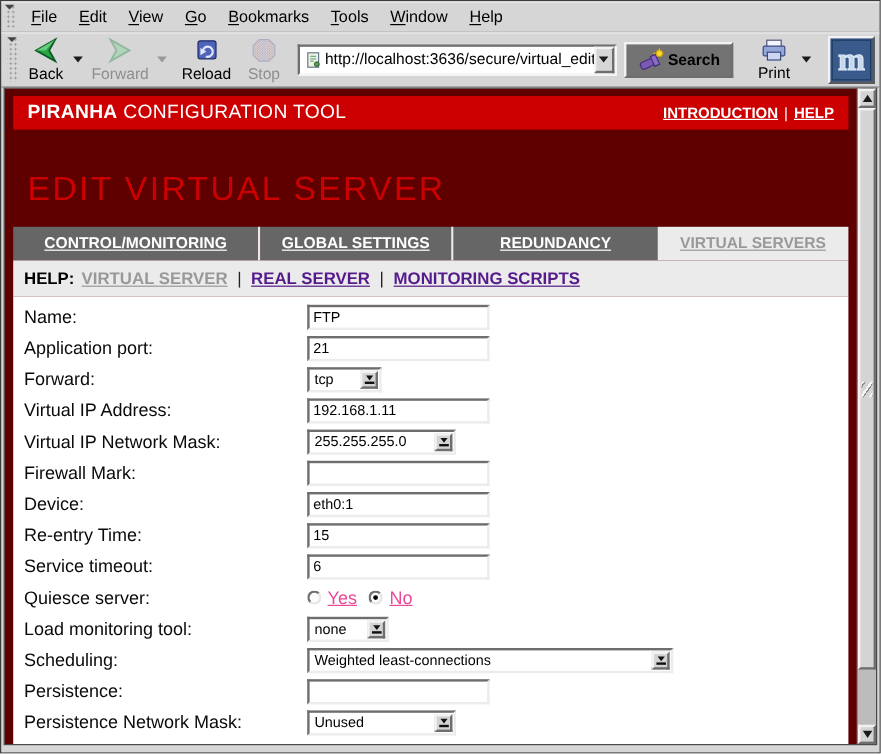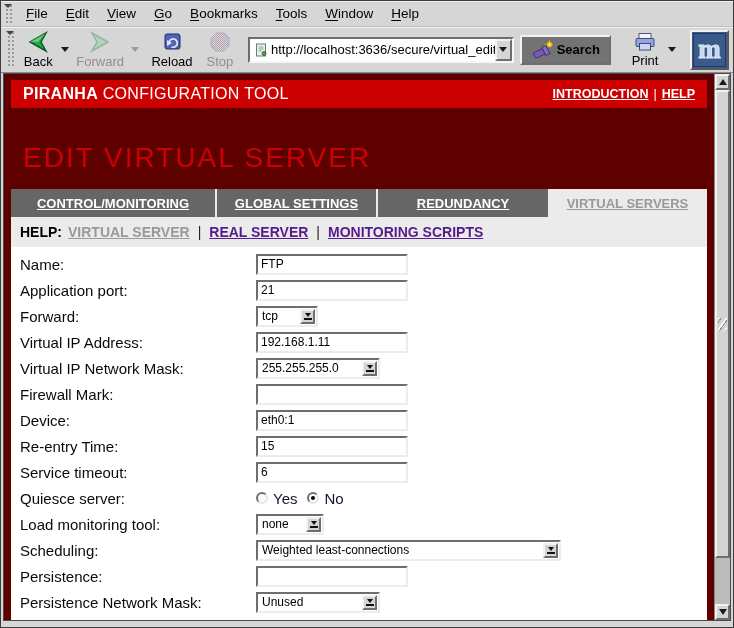--- a/index.html
+++ b/index.html
@@ -94,21 +94,21 @@
     border:2px solid;border-color:#f2f2f2 #6e6e6e #6e6e6e #f2f2f2;
     display:flex;flex-direction:column;align-items:center;justify-content:center;}
   .combo-btn .tri{width:0;height:0;border-left:3.5px solid transparent;
     border-right:3.5px solid transparent;border-top:4px solid #111;margin-bottom:1px;}
   .combo-btn .bar{display:block;width:8px;height:2px;background:#111;}
   .radio-wrap{display:flex;align-items:center;margin-right:10px;cursor:pointer;}
   .radio{width:12px;height:12px;border-radius:50%;background:#fcfcfc;margin-right:5px;
     border:2px solid;border-color:#707070 #e6e6e6 #e6e6e6 #707070;position:relative;}
   .radio.checked::after{content:"";position:absolute;left:2px;top:2px;width:4px;height:4px;
     border-radius:50%;background:#000;}
-  .radio-label{font-size:15px;color:#0f172a;}
+  .radio-label{font-size:15px;color:#ec4899;text-decoration:underline;}
   
   .scrollbar{width:16px;flex:none;background:#bcbcbc;border-left:1px solid #8a8a8a;
     display:flex;flex-direction:column;}
   .sb-btn{height:16px;flex:none;background:#d4d4d4;border:2px solid;
     border-color:#f2f2f2 #6e6e6e #6e6e6e #f2f2f2;display:flex;align-items:center;justify-content:center;}
   .arr{width:0;height:0;display:block;}
   .arr.up{border-left:4px solid transparent;border-right:4px solid transparent;border-bottom:6px solid #1a1a1a;}
   .arr.down{border-left:4px solid transparent;border-right:4px solid transparent;border-top:6px solid #1a1a1a;}
   .sb-thumb{height:468px;flex:none;background:#d4d4d4;border:2px solid;
     border-color:#f2f2f2 #6e6e6e #6e6e6e #f2f2f2;display:flex;align-items:center;justify-content:center;}

